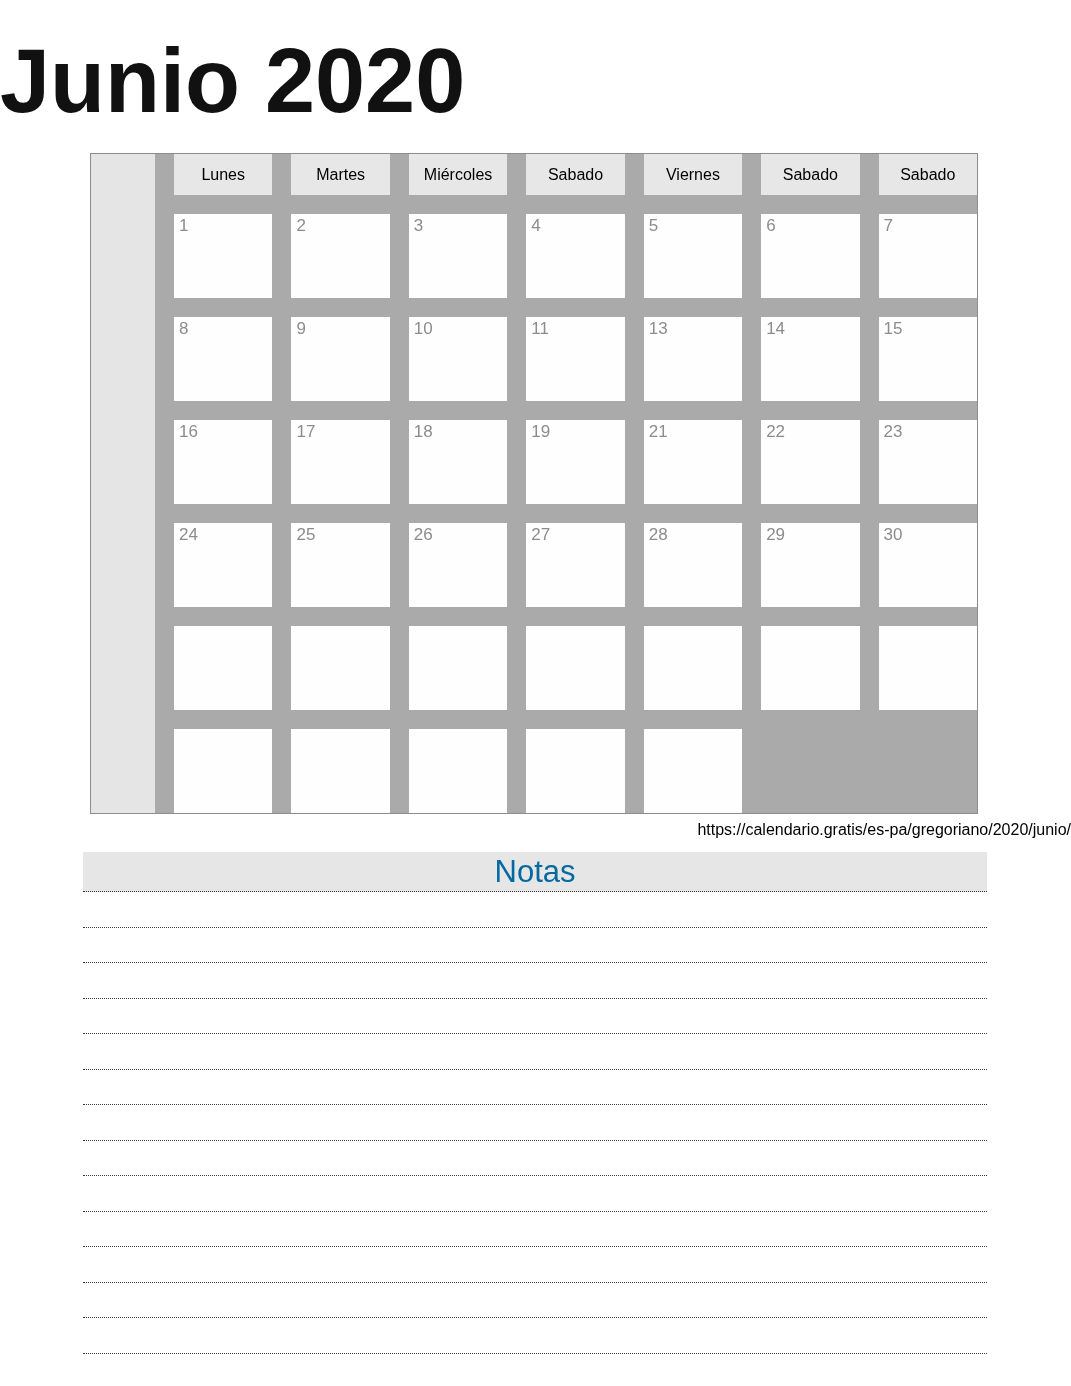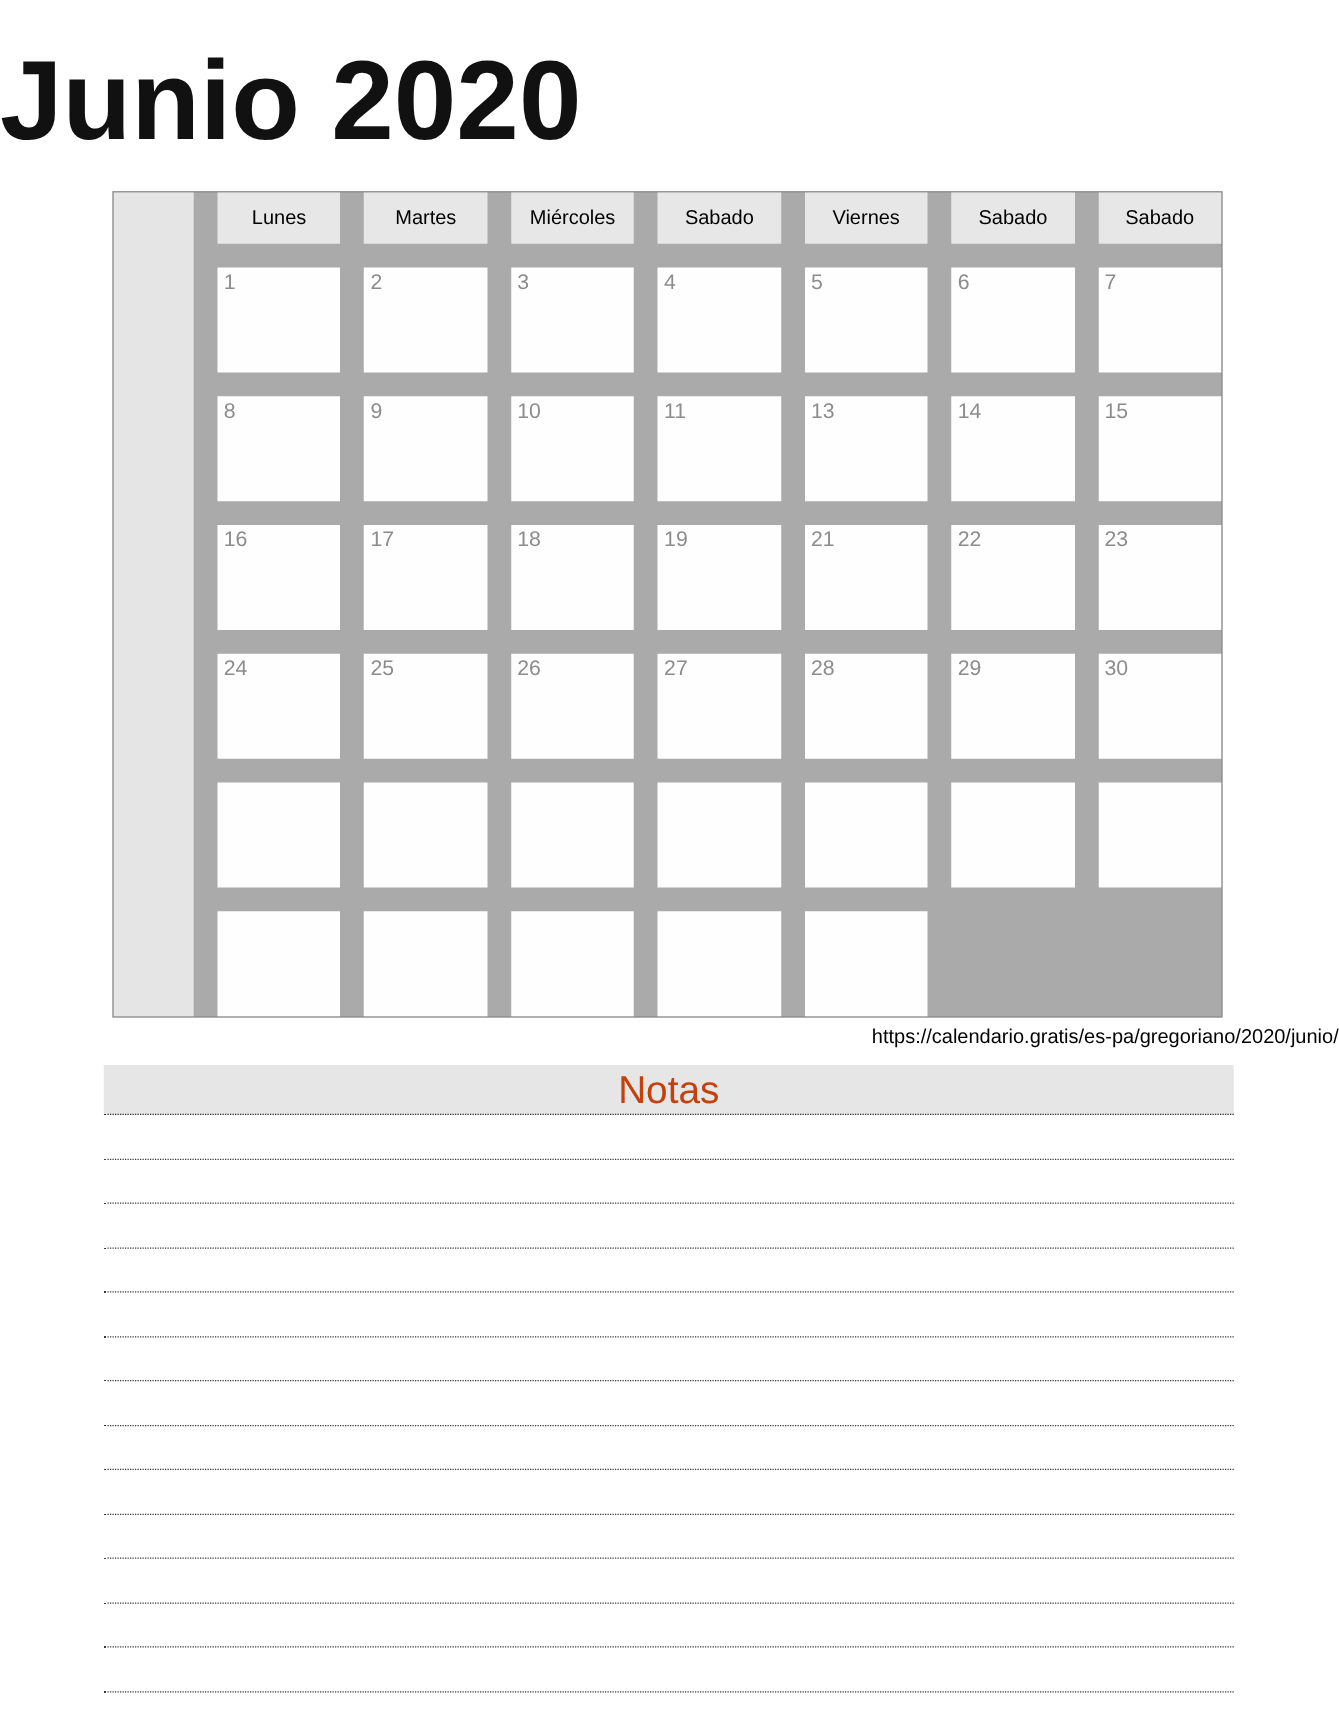--- a/index.html
+++ b/index.html
@@ -66,21 +66,21 @@
   .notes-band {
     margin: 13px 0 0 83px;
     width: 904px;
     height: 40px;
     background: #e6e6e6;
     border-bottom: 1px dotted #333;
     display: flex;
     align-items: center;
     justify-content: center;
     font-size: 31px;
-    color: #c2410c;
+    color: #0369a1;
   }
   .note-lines {
     margin-left: 83px;
     width: 904px;
   }
   .note-line {
     height: 35.5px;
     border-bottom: 1px dotted #3a3a3a;
   }
 </style>

